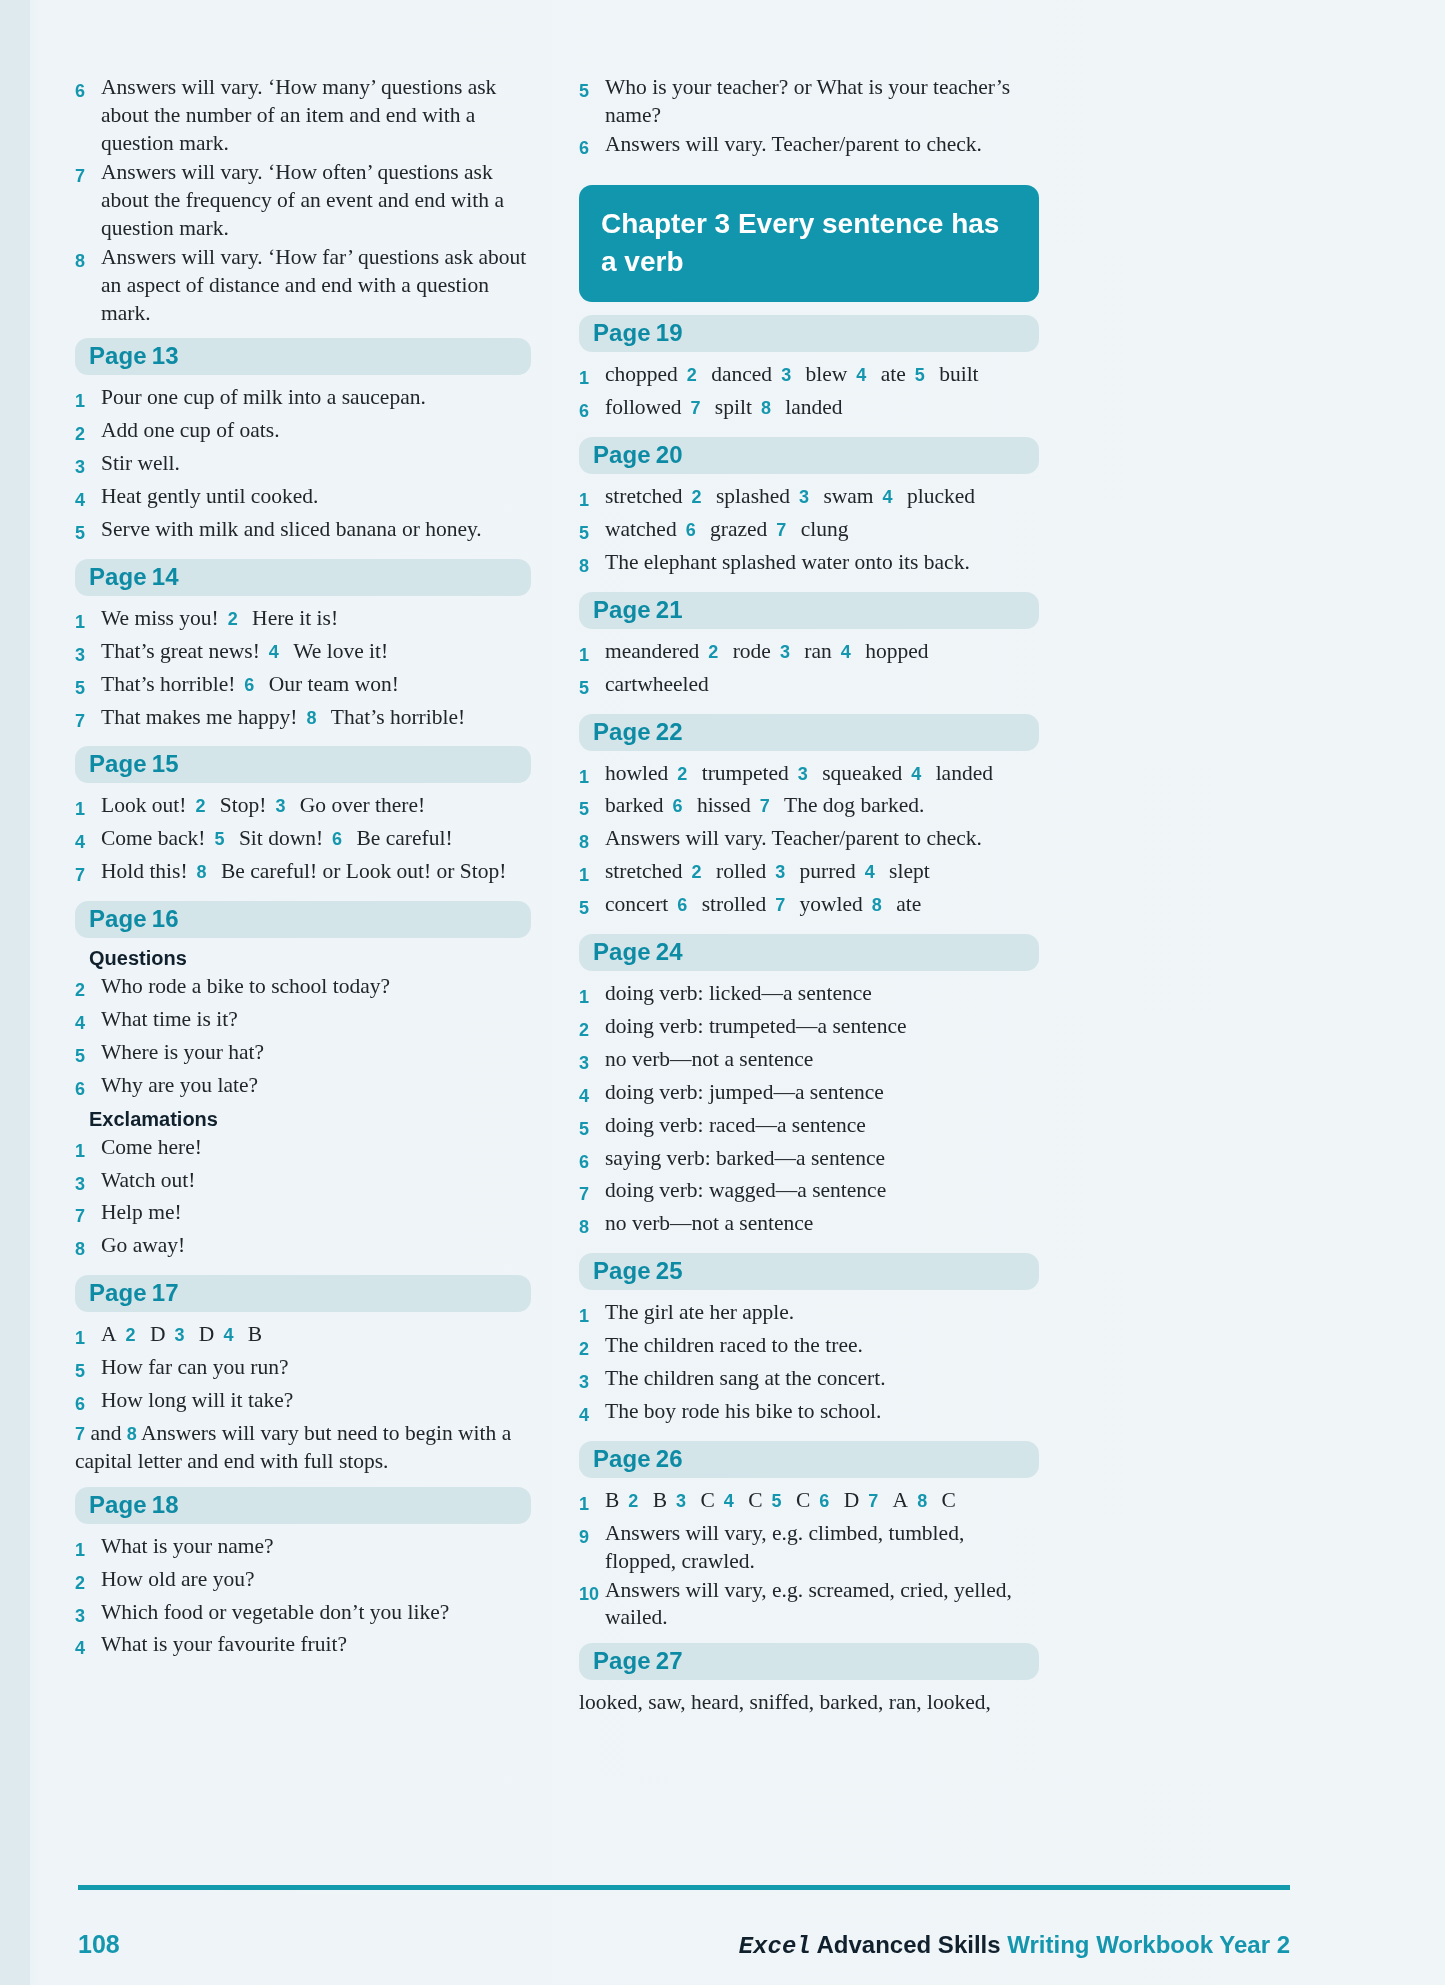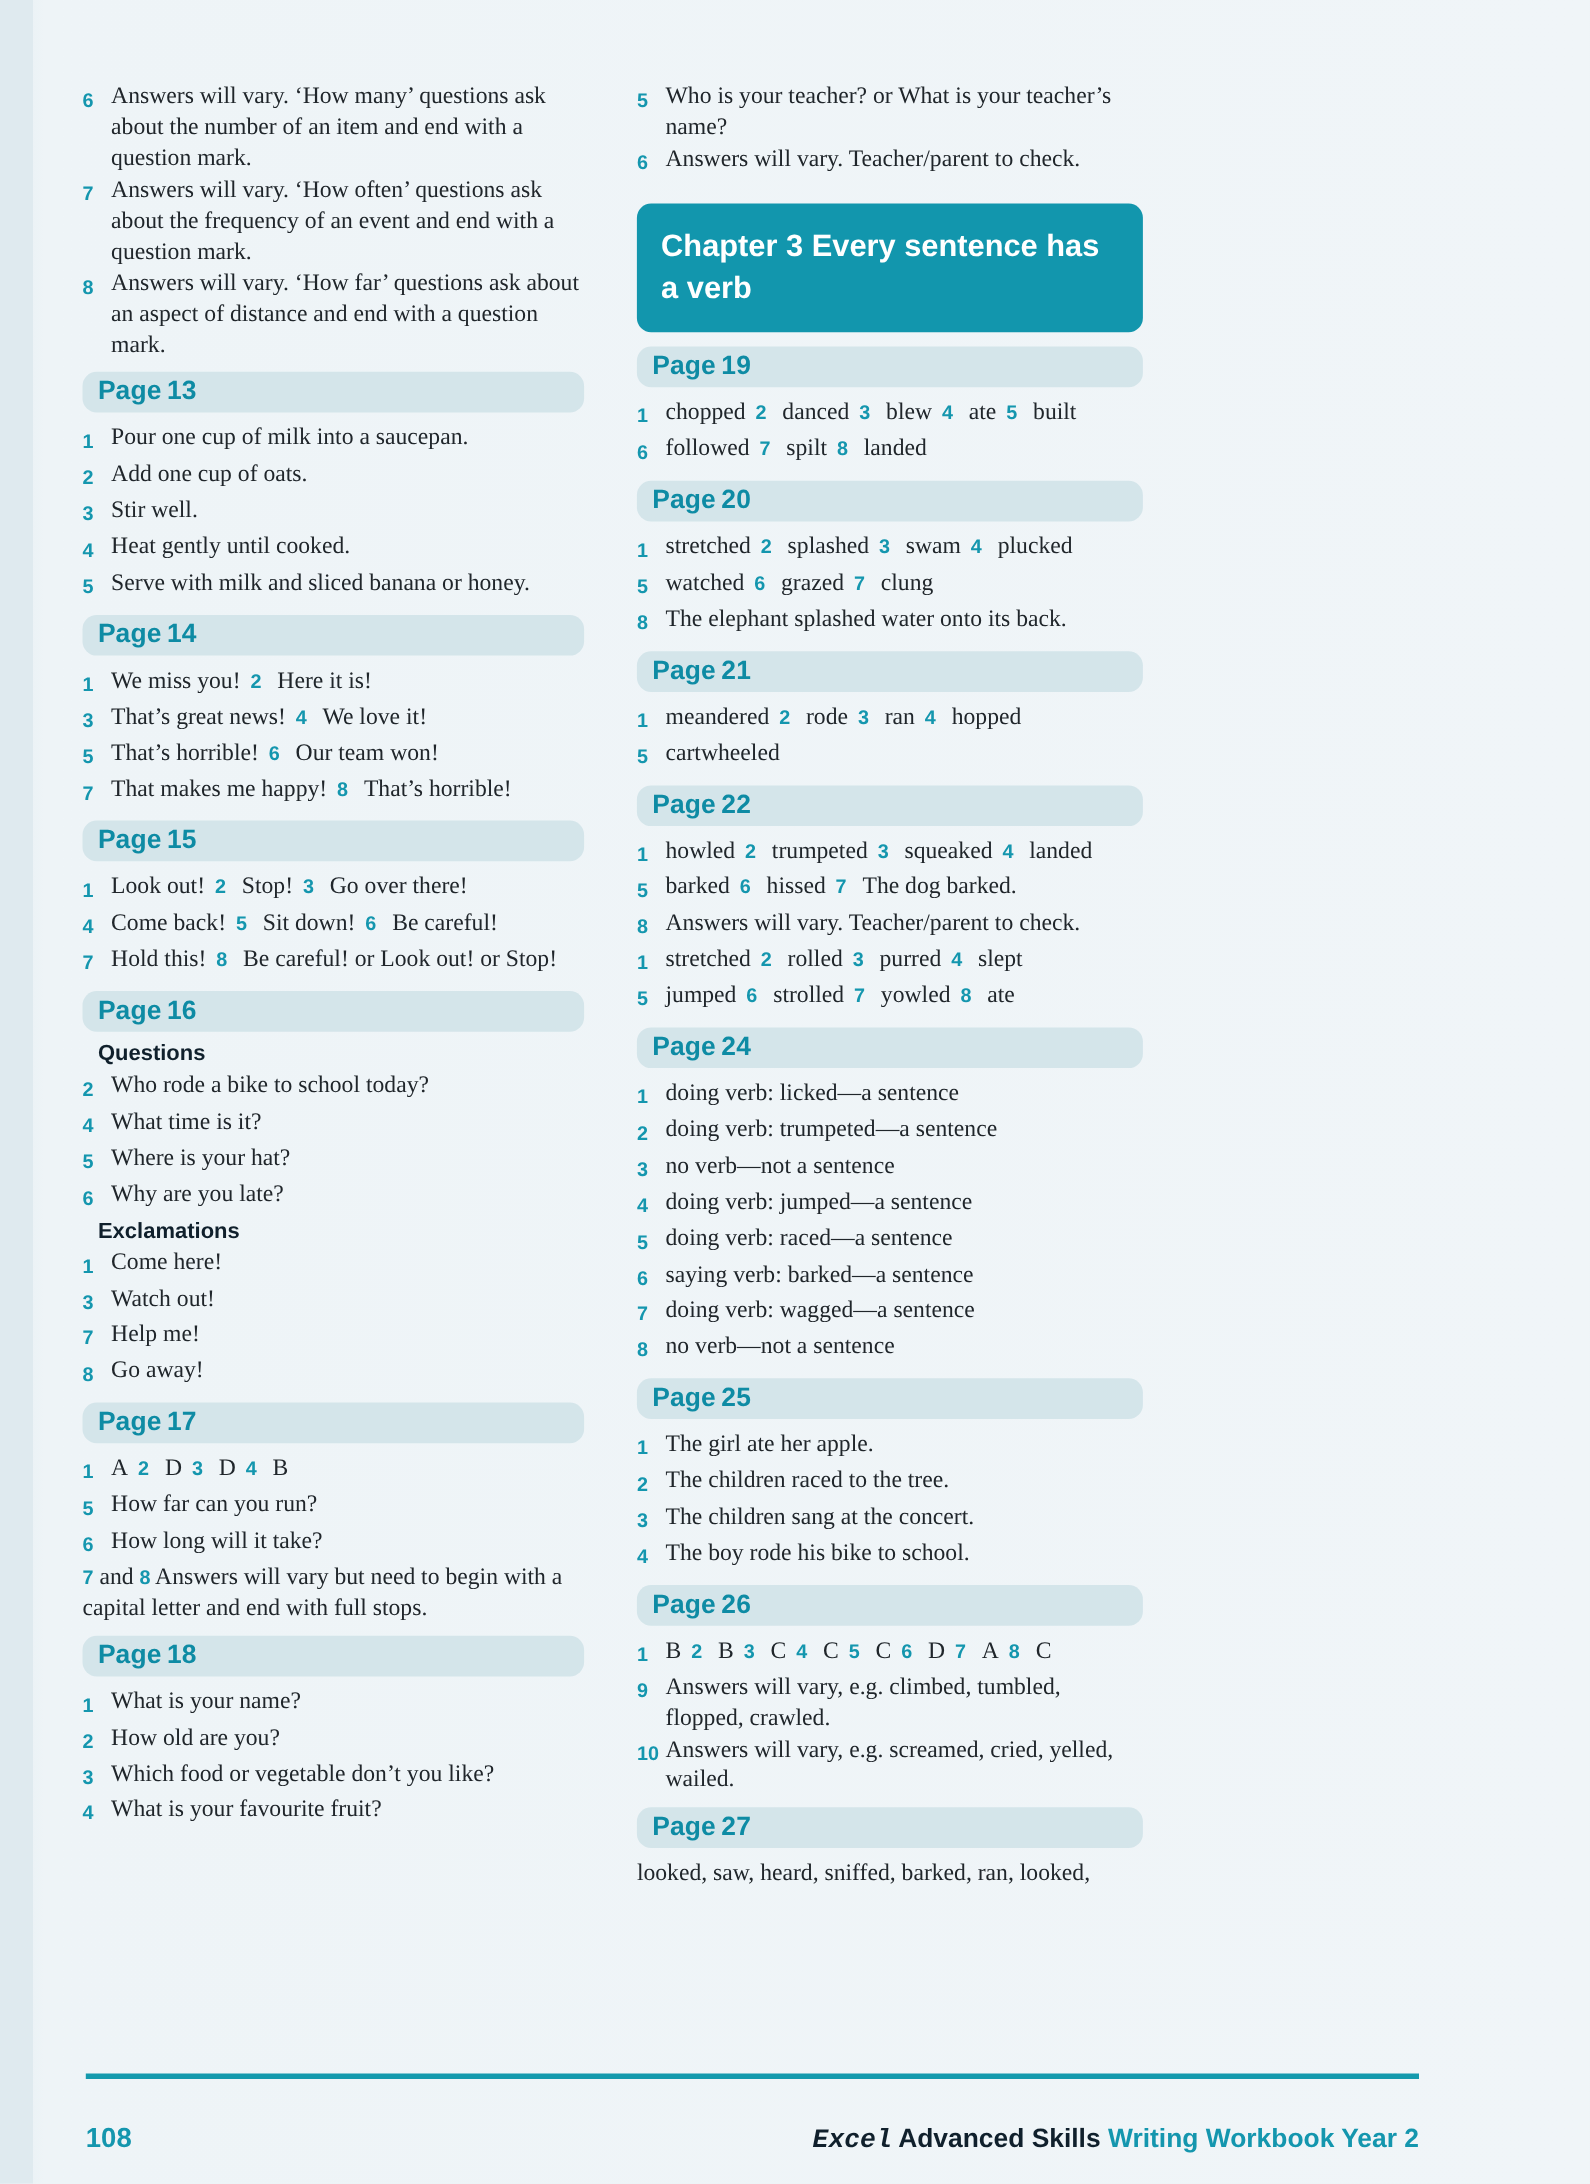--- a/index.html
+++ b/index.html
@@ -352,21 +352,21 @@
         <div class="ans">
           <span class="num">8</span>
           <span class="txt">Answers will vary. Teacher/parent to check.</span>
         </div>
         <div class="ans">
           <span class="num">1</span>
           <span class="txt"><span>stretched</span><span class="gap"></span><span class="n">2</span><span class="gap"></span>&nbsp;<span>rolled</span><span class="gap"></span><span class="n">3</span><span class="gap"></span>&nbsp;<span>purred</span><span class="gap"></span><span class="n">4</span><span class="gap"></span>&nbsp;<span>slept</span></span>
         </div>
         <div class="ans">
           <span class="num">5</span>
-          <span class="txt"><span>jumped</span><span class="gap"></span><span class="n">6</span><span class="gap"></span>&nbsp;<span>strolled</span><span class="gap"></span><span class="n">7</span><span class="gap"></span>&nbsp;<span>yowled</span><span class="gap"></span><span class="n">8</span><span class="gap"></span>&nbsp;<span>ate</span></span>
+          <span class="txt"><span>concert</span><span class="gap"></span><span class="n">6</span><span class="gap"></span>&nbsp;<span>strolled</span><span class="gap"></span><span class="n">7</span><span class="gap"></span>&nbsp;<span>yowled</span><span class="gap"></span><span class="n">8</span><span class="gap"></span>&nbsp;<span>ate</span></span>
         </div>
         <div class="pill"><span>Page</span><span class="pnum">24</span></div>
         <div class="ans">
           <span class="num">1</span>
           <span class="txt">doing verb: licked—a sentence</span>
         </div>
         <div class="ans">
           <span class="num">2</span>
           <span class="txt">doing verb: trumpeted—a sentence</span>
         </div>

